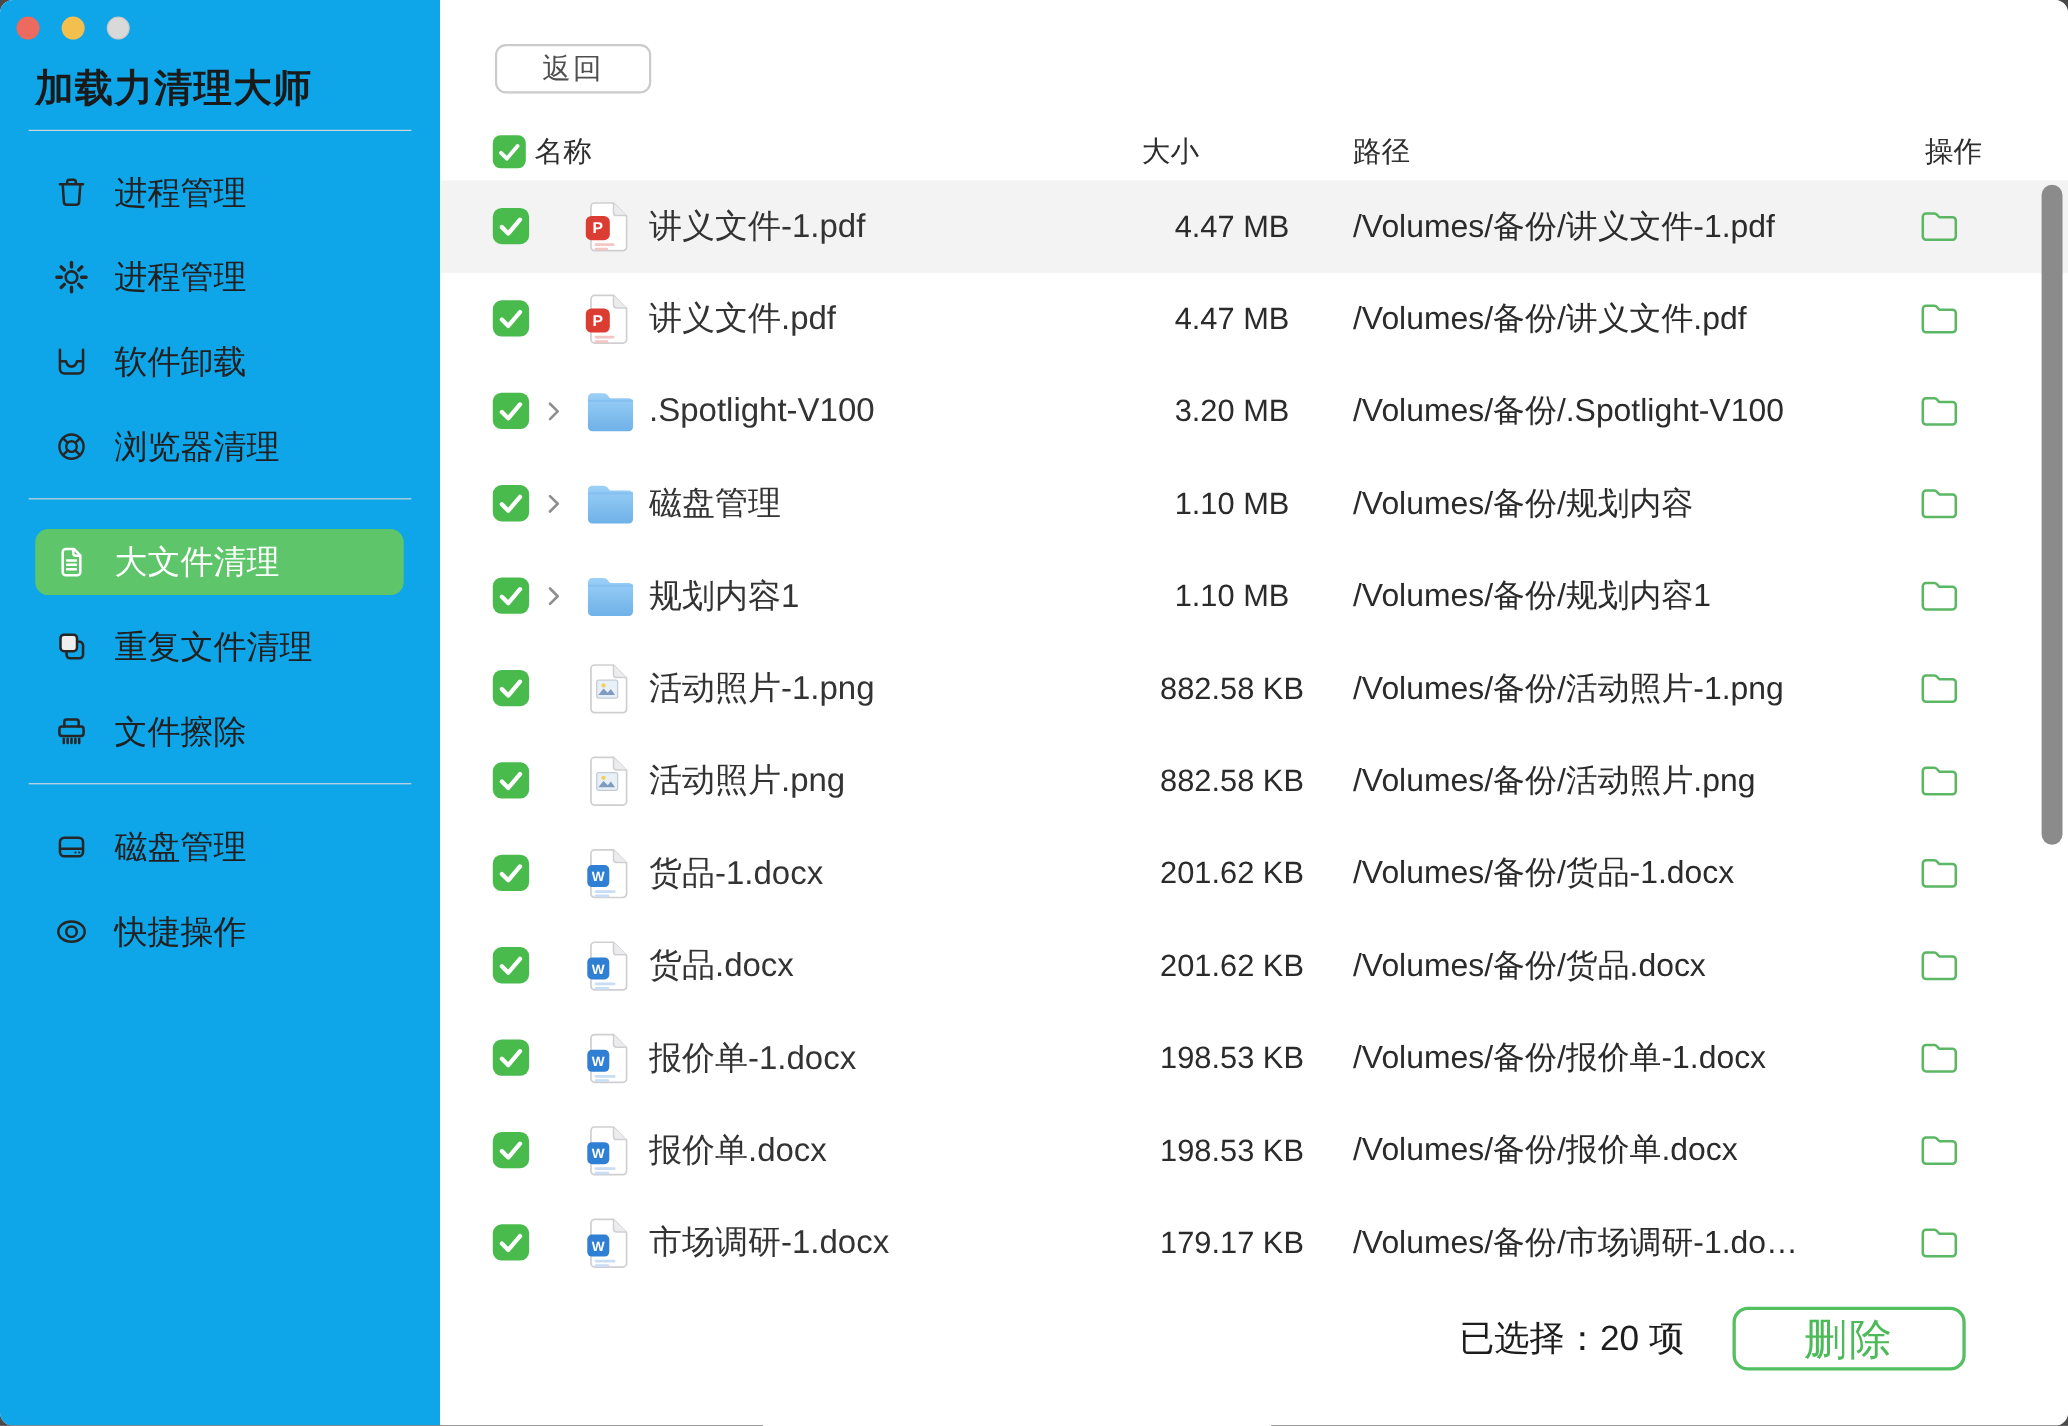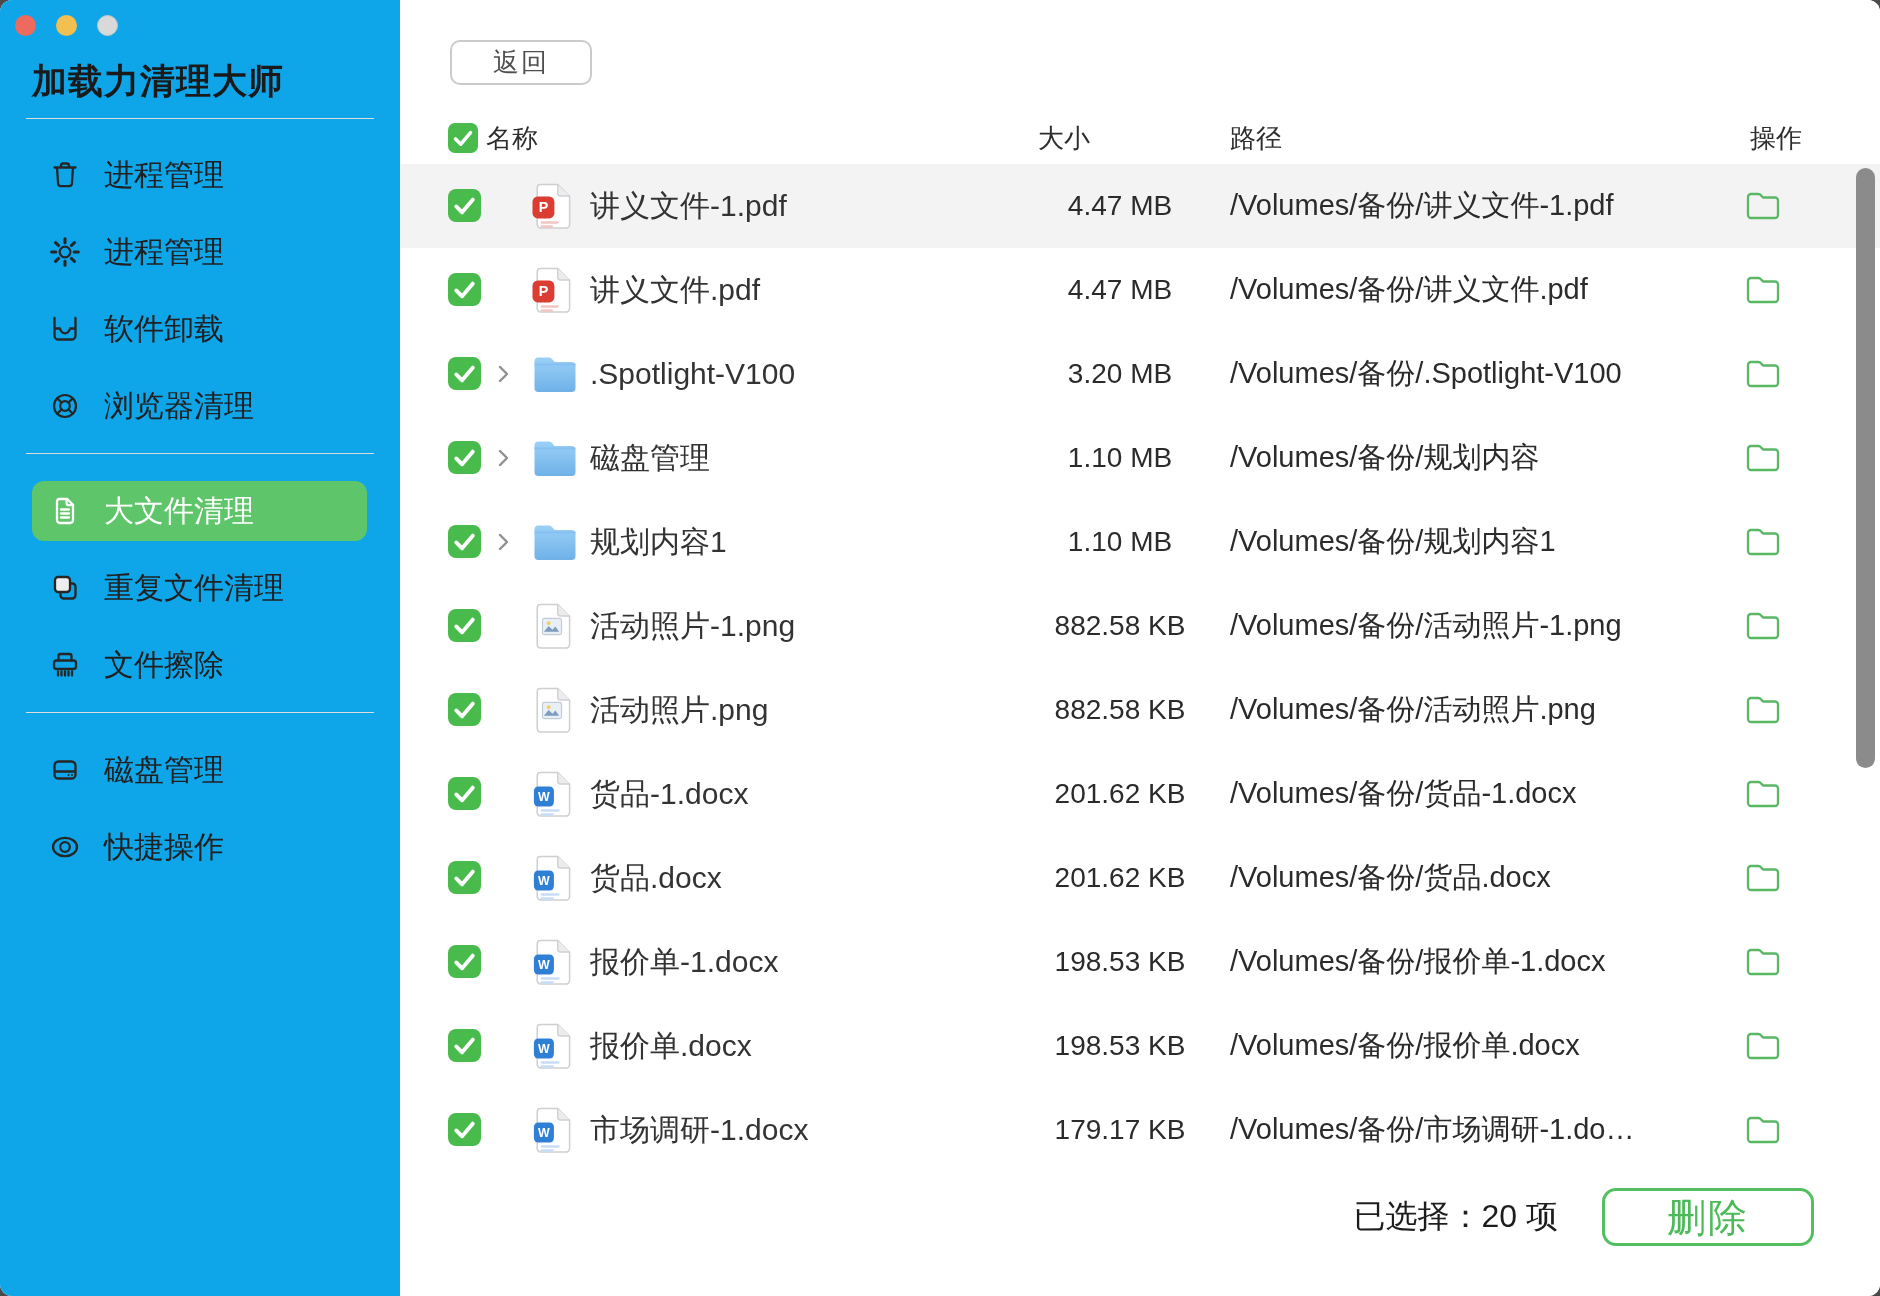--- a/index.html
+++ b/index.html
@@ -45,21 +45,21 @@
   .row .ficon svg { width:40px; height:48px; }
   .row .ficon-folder svg { width:46px; height:38px; }
   .row .fname { position:absolute; left:190px; top:50%; transform:translateY(-50%); font-size:30px; color:#333333; white-space:nowrap; }
   .row .fsize { position:absolute; left:620px; width:200px; top:50%; transform:translateY(-50%); text-align:center; font-size:28px; color:#2b2b2b; white-space:nowrap; }
   .row .fpath { position:absolute; left:830px; width:558px; top:50%; transform:translateY(-50%); font-size:29px; color:#2b2b2b; white-space:nowrap; overflow:hidden; text-overflow:ellipsis; }
   .row .action { position:absolute; left:1345px; top:50%; transform:translateY(-50%); width:36px; height:30px; display:flex; cursor:pointer; }
   .row .action svg { width:36px; height:30px; }
 
   .scrollbar { position:absolute; right:5px; top:168px; width:19px; height:600px; border-radius:10px; background:#8b8b8b; }
 
-  .footer { position:absolute; left:0; right:0; top:1180px; height:74px; display:flex; align-items:center; justify-content:flex-end; gap:44px; padding-right:66px; }
+  .footer { position:absolute; left:0; right:0; top:1180px; height:74px; display:flex; align-items:center; justify-content:flex-end; gap:44px; padding-right:93px; }
   .sel-text { font-size:32px; color:#1d1d1d; font-weight:500; white-space:nowrap; }
   .del-btn { width:212px; height:58px; border:3px solid #53bf60; border-radius:14px; background:#fff; color:#4cba59; font-size:39px; font-weight:500; font-family:inherit; letter-spacing:2px; }
 </style>
 </head>
 <body>
 
 <div class="window">
   <aside class="sidebar">
     <div class="traffic">
       <span class="tl tl-red"></span>

